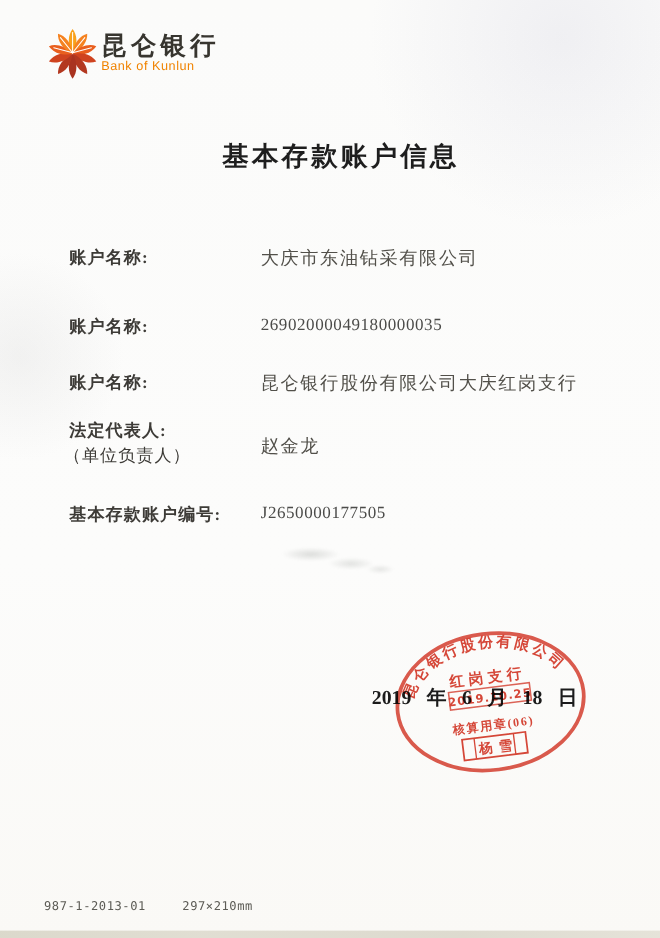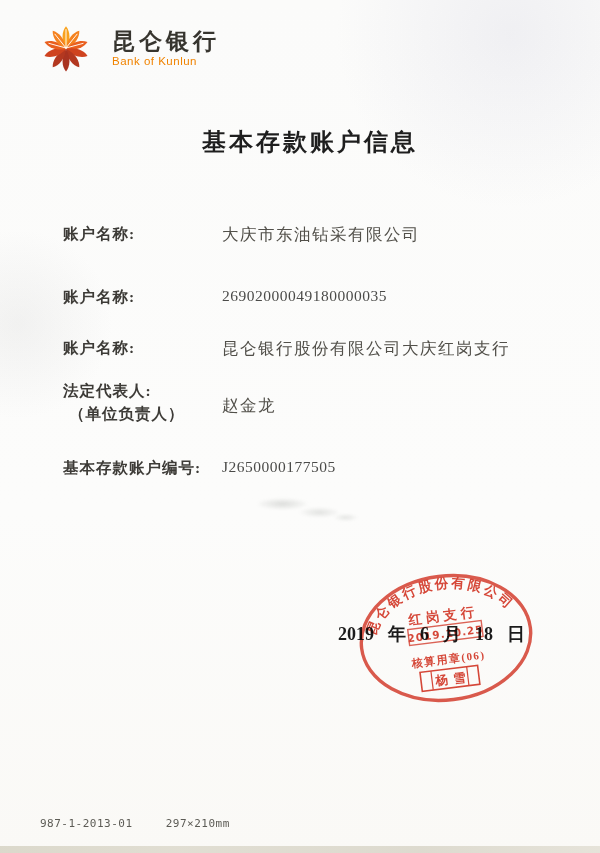--- a/index.html
+++ b/index.html
@@ -16,21 +16,21 @@
     font-family:"Liberation Serif","DejaVu Serif",serif;
     color:#333;
   }
   
   .scan-edge{
     position:absolute;left:0;bottom:0;width:100%;height:7px;
     background:linear-gradient(90deg,#d6d3c4,#dcd9cc 30%,#d8d5c8 70%,#e2dfd4);
     opacity:.85;
   }
   
-  .logo{position:absolute;left:42px;top:24px;display:flex;align-items:center;gap:22px;}
+  .logo{position:absolute;left:42px;top:24px;display:flex;align-items:center;gap:2px;}
   .logo-mark{width:48px;height:48px;flex:0 0 auto;}
   .logo-text{display:flex;flex-direction:column;line-height:1.05;}
   .logo-cn{
     font-family:"Liberation Sans","DejaVu Sans",sans-serif;
     font-size:23px;font-weight:700;color:#37352f;letter-spacing:4px;white-space:nowrap;
   }
   .logo-en{
     font-family:"Liberation Sans","DejaVu Sans",sans-serif;
     font-size:11.5px;font-weight:400;color:#f08300;letter-spacing:.5px;margin-top:2px;
   }
@@ -40,24 +40,24 @@
     font-size:24px;font-weight:700;color:#1e1e1e;letter-spacing:3px;
   }
   
   .row{position:absolute;left:0;width:100%;}
   .row .lbl{
     position:absolute;left:63px;top:0;
     font-size:15.5px;font-weight:700;color:#3d3b37;letter-spacing:1px;white-space:nowrap;
   }
   .row .lbl2{
     position:absolute;left:58px;top:23px;
-    font-size:15.5px;font-weight:700;color:#3d3b37;letter-spacing:1px;white-space:nowrap;margin-left:11px;
+    font-size:15.5px;font-weight:400;color:#3d3b37;letter-spacing:1px;white-space:nowrap;
   }
   .row .val{
-    position:absolute;left:222px;top:0;
+    position:absolute;left:237px;top:0;
     font-size:16.5px;color:#52504a;letter-spacing:1.5px;white-space:nowrap;
   }
   .row .val.num{font-family:Liberation Serif, serif;font-size:15.5px;letter-spacing:.5px;color:#4b4b49;}
   #row1{top:224px;} #row2{top:287px;} #row3{top:338px;}
   #row4{top:381px;} #row4 .val{top:14px;text-align:center;}
   #row5{top:458px;}
   
   .smudge{
     position:absolute;left:248px;top:492px;width:115px;height:34px;
     background:

